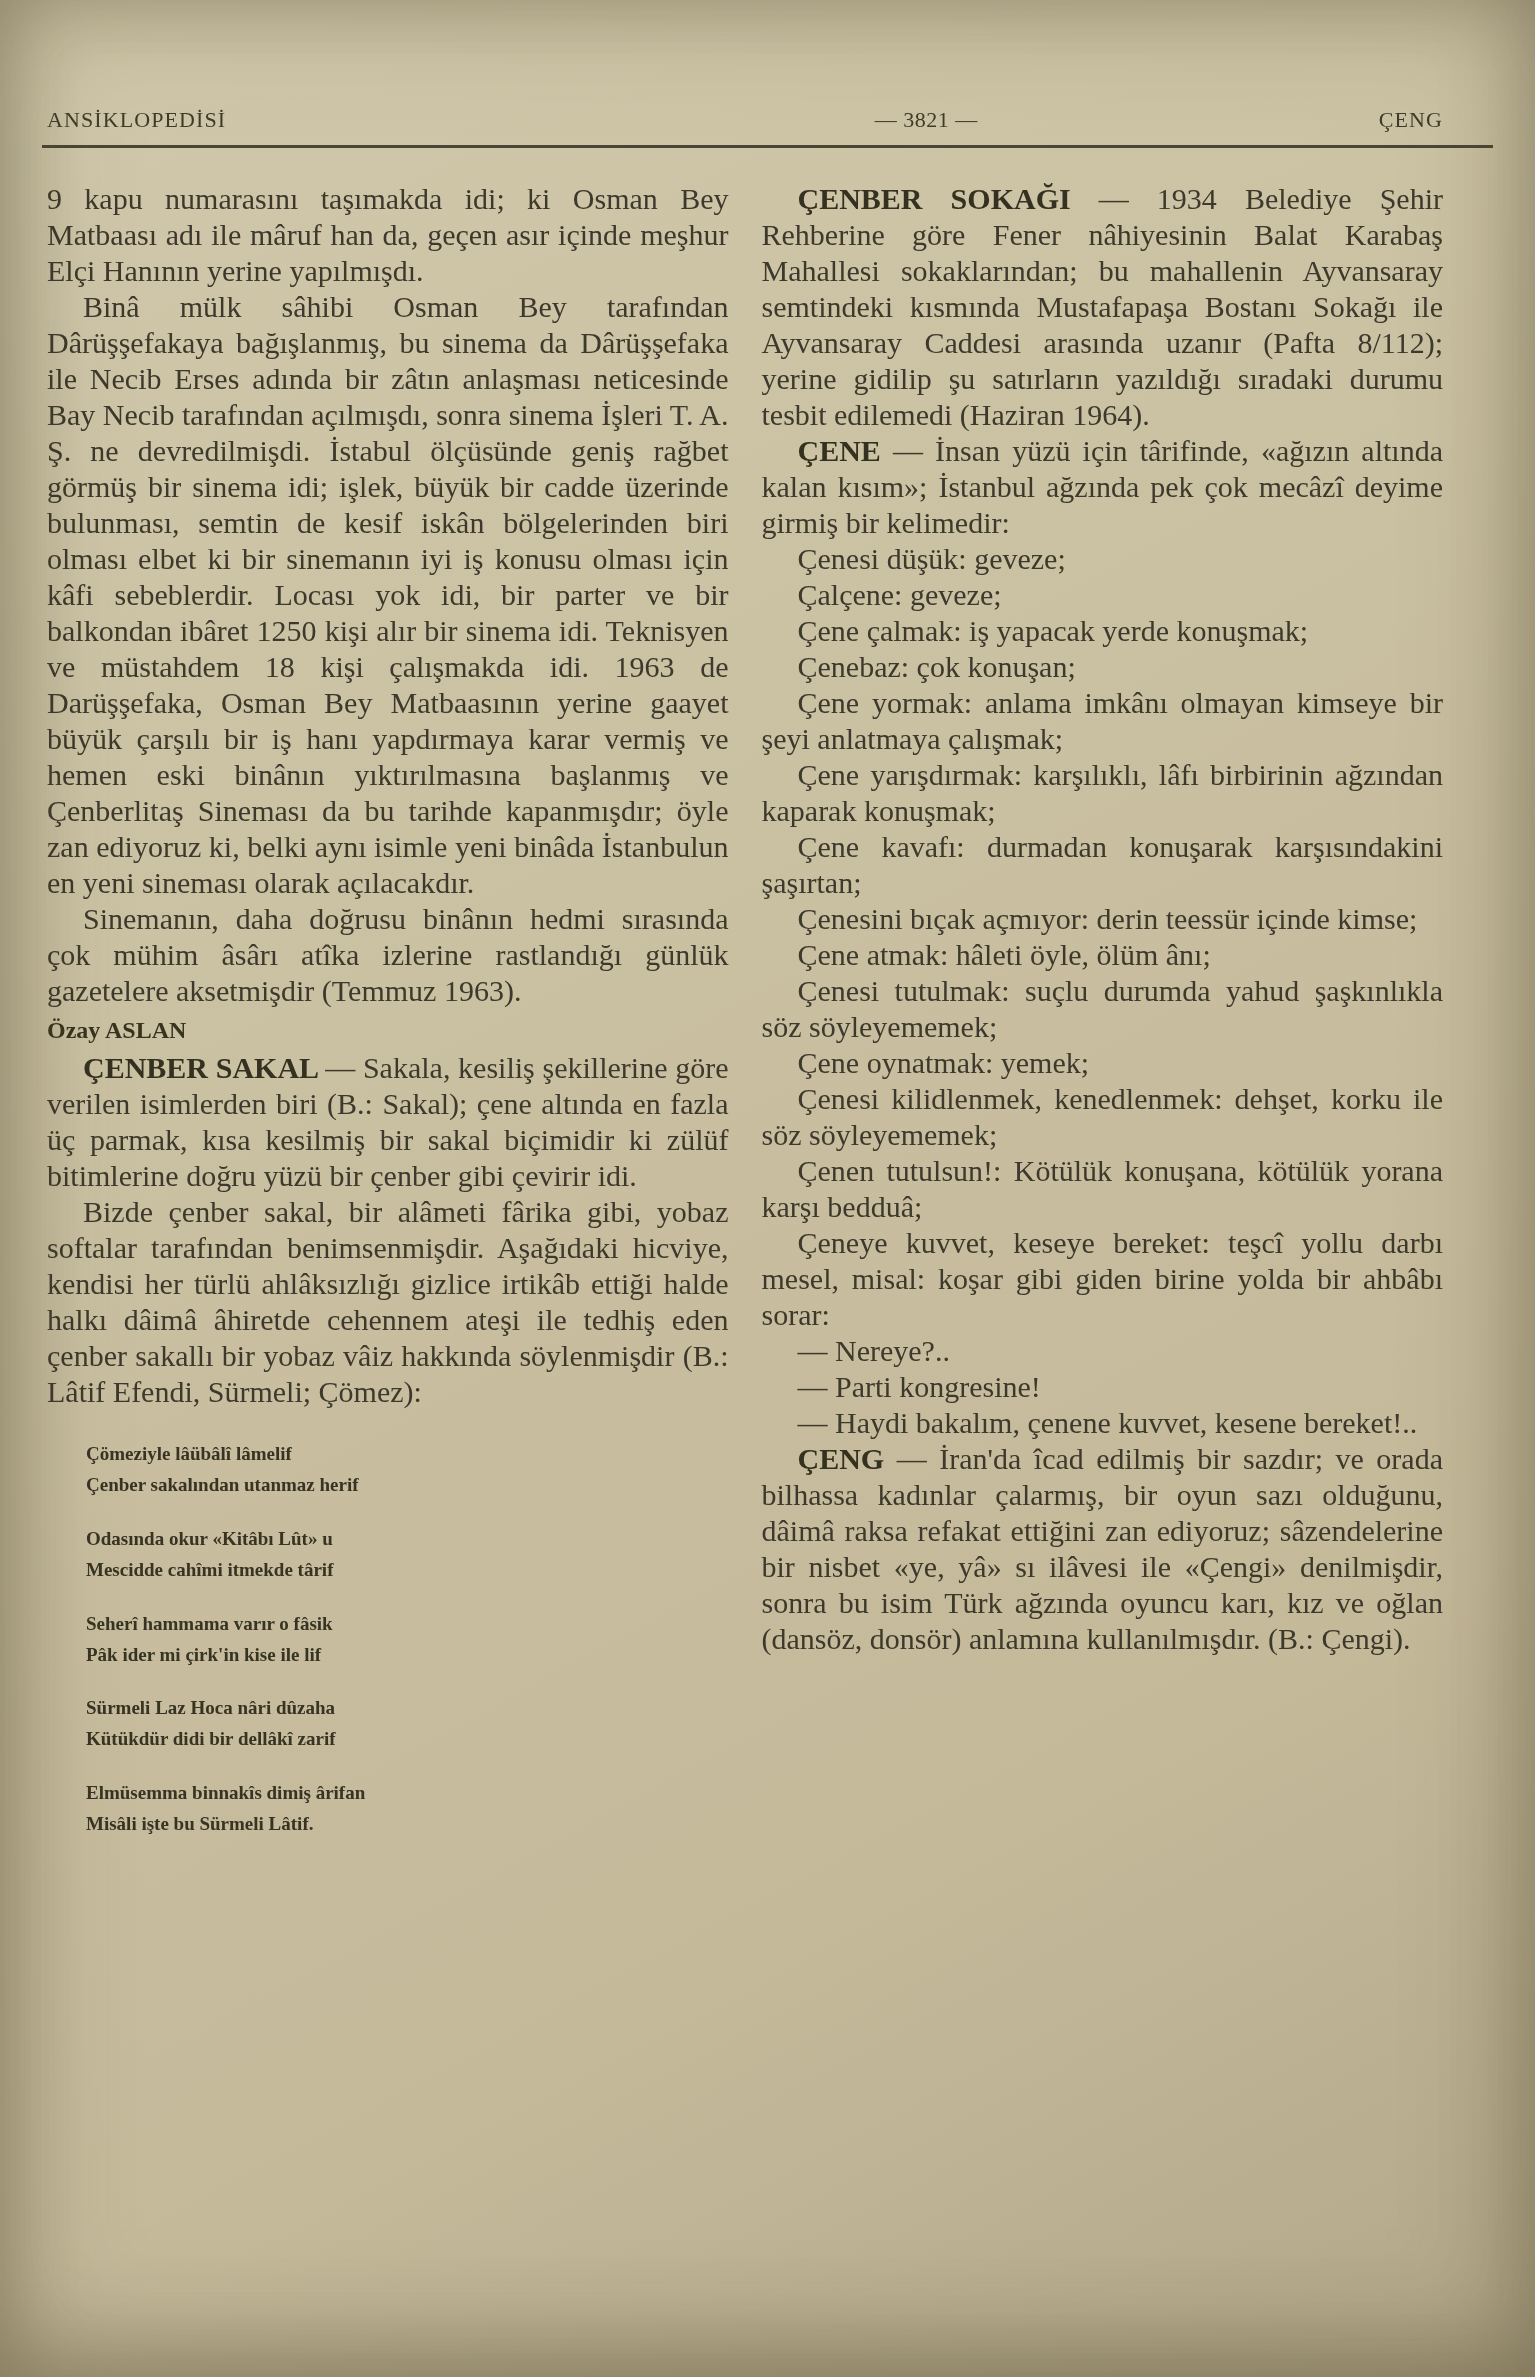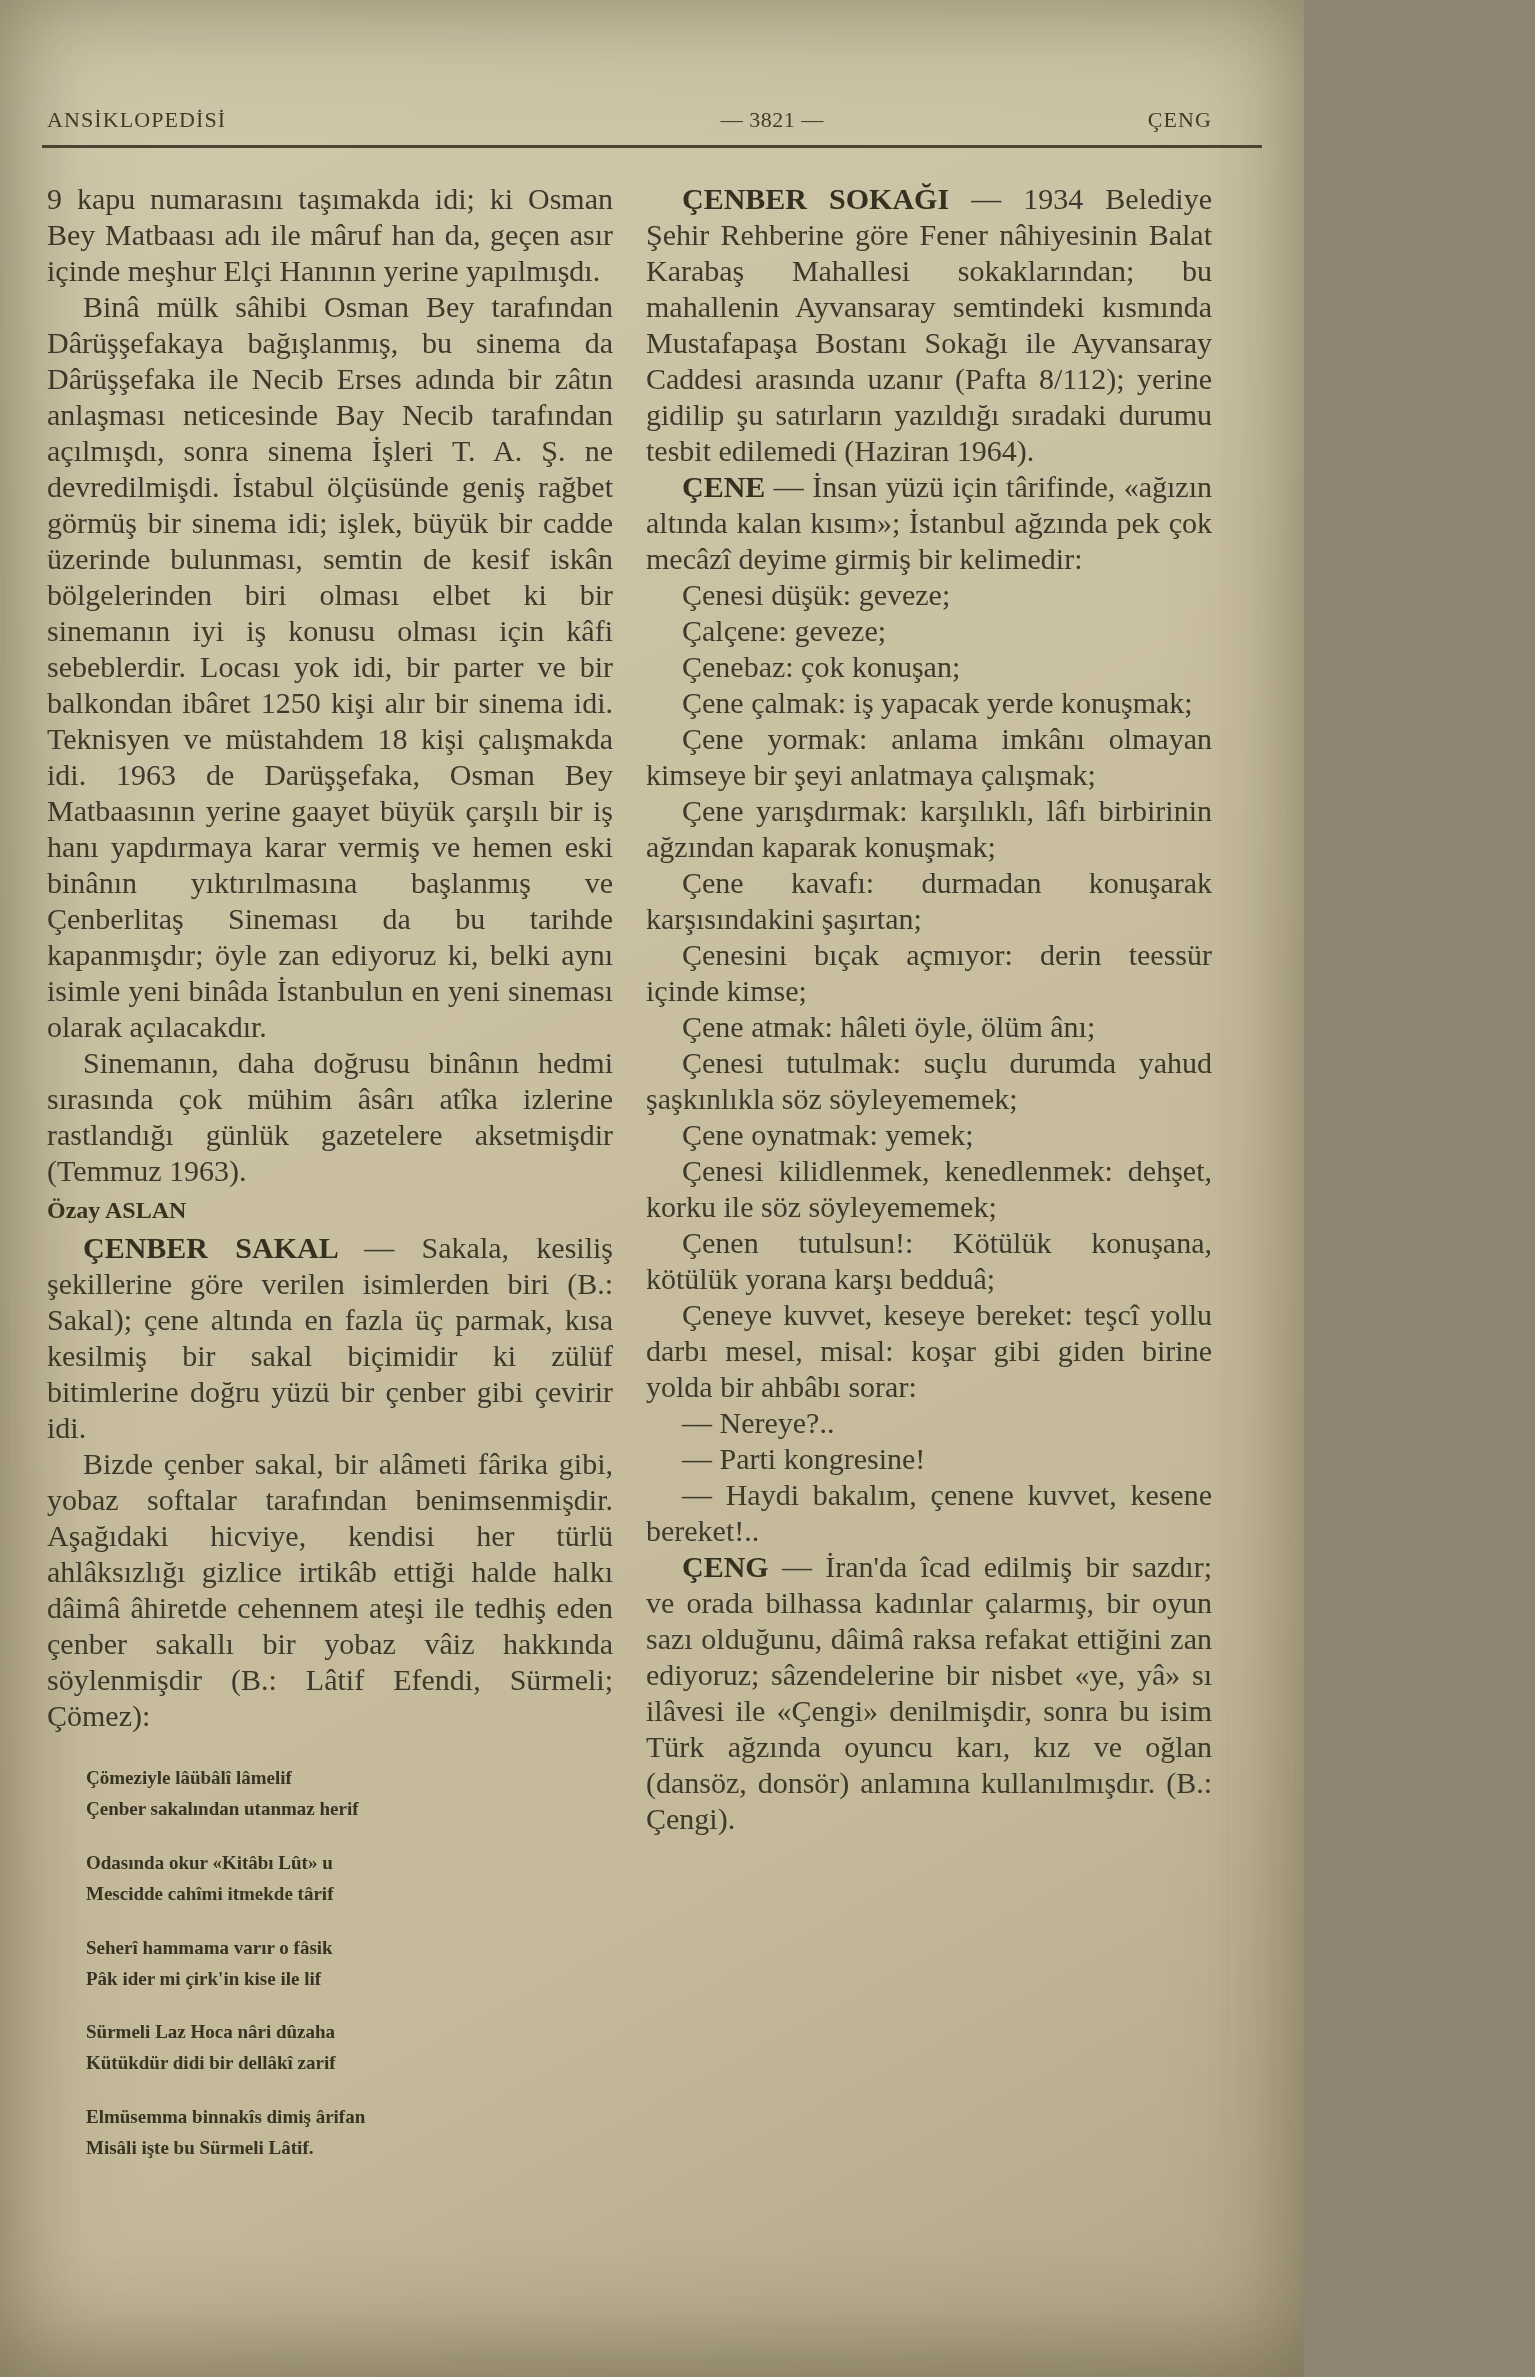--- a/index.html
+++ b/index.html
@@ -4,21 +4,21 @@
 <style>
   * { margin: 0; padding: 0; box-sizing: border-box; }
   body {
     width: 1535px;
     height: 2377px;
     font-family: "Liberation Serif", "DejaVu Serif", serif;
     background: #8d8471;
   }
   .page {
     position: relative;
-    width: 1304px;
+    width: 1535px;
     height: 2377px;
     overflow: hidden;
     background: linear-gradient(152deg, #d1c8ab 0%, #cac0a2 38%, #c4b999 74%, #b2a789 100%);
     color: #3e3a2e;
   }
   .page::after {
     content: "";
     position: absolute;
     inset: 0;
     pointer-events: none;
@@ -121,22 +121,22 @@
           <div>Misâli işte bu Sürmeli Lâtif.</div>
         </div>
       </div>
     </section>
 
     <section class="col">
       <p class="p"><b class="term">ÇENBER SOKAĞI </b><span>— 1934 Belediye Şehir Rehberine göre Fener nâhiyesinin Balat Karabaş Mahallesi sokaklarından; bu mahallenin Ayvansaray semtindeki kısmında Mustafapaşa Bostanı Sokağı ile Ayvansaray Caddesi arasında uzanır (Pafta 8/112); yerine gidilip şu satırların yazıldığı sıradaki durumu tesbit edilemedi (Haziran 1964).</span></p>
       <p class="p"><b class="term">ÇENE </b><span>— İnsan yüzü için târifinde, «ağızın altında kalan kısım»; İstanbul ağzında pek çok mecâzî deyime girmiş bir kelimedir:</span></p>
       <p class="p"><span>Çenesi düşük: geveze;</span></p>
       <p class="p"><span>Çalçene: geveze;</span></p>
+      <p class="p"><span>Çene çalmak: iş yapacak yerde konuşmak;</span></p>
       <p class="p"><span>Çenebaz: çok konuşan;</span></p>
-      <p class="p"><span>Çene çalmak: iş yapacak yerde konuşmak;</span></p>
       <p class="p"><span>Çene yormak: anlama imkânı olmayan kimseye bir şeyi anlatmaya çalışmak;</span></p>
       <p class="p"><span>Çene yarışdırmak: karşılıklı, lâfı birbirinin ağzından kaparak konuşmak;</span></p>
       <p class="p"><span>Çene kavafı: durmadan konuşarak karşısındakini şaşırtan;</span></p>
       <p class="p"><span>Çenesini bıçak açmıyor: derin teessür içinde kimse;</span></p>
       <p class="p"><span>Çene atmak: hâleti öyle, ölüm ânı;</span></p>
       <p class="p"><span>Çenesi tutulmak: suçlu durumda yahud şaşkınlıkla söz söyleyememek;</span></p>
       <p class="p"><span>Çene oynatmak: yemek;</span></p>
       <p class="p"><span>Çenesi kilidlenmek, kenedlenmek: dehşet, korku ile söz söyleyememek;</span></p>
       <p class="p"><span>Çenen tutulsun!: Kötülük konuşana, kötülük yorana karşı bedduâ;</span></p>
       <p class="p"><span>Çeneye kuvvet, keseye bereket: teşcî yollu darbı mesel, misal: koşar gibi giden birine yolda bir ahbâbı sorar:</span></p>

